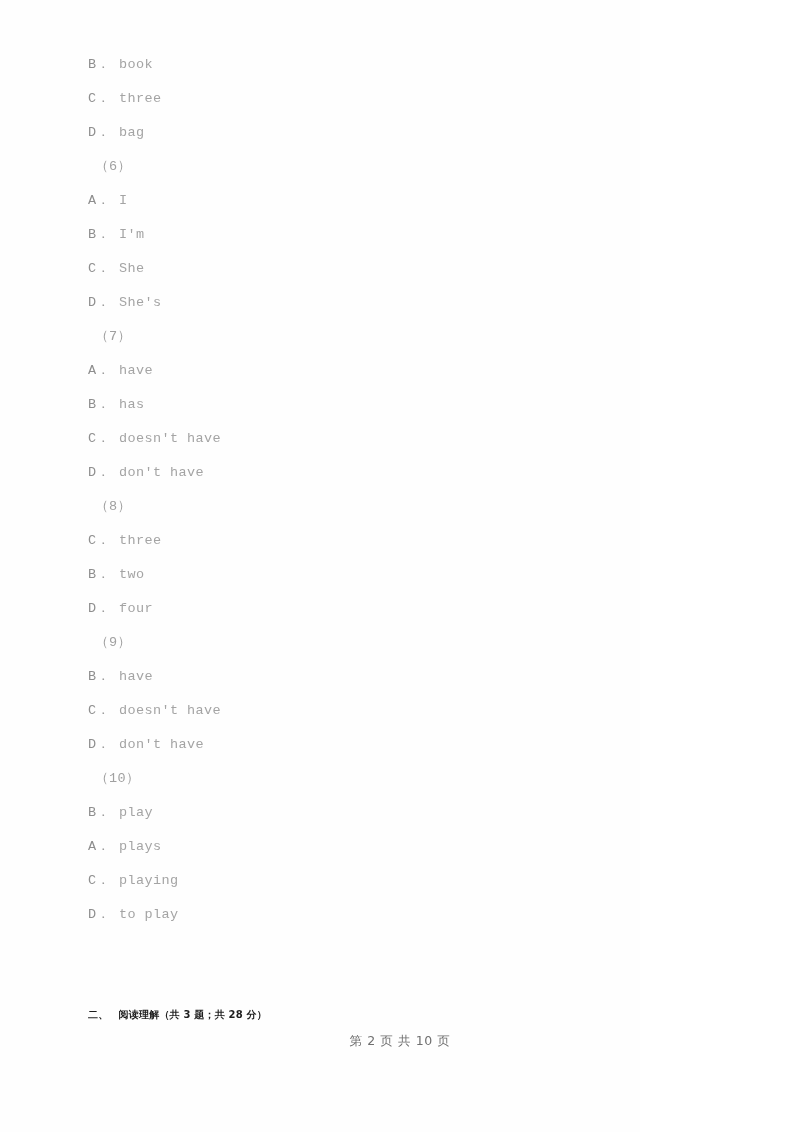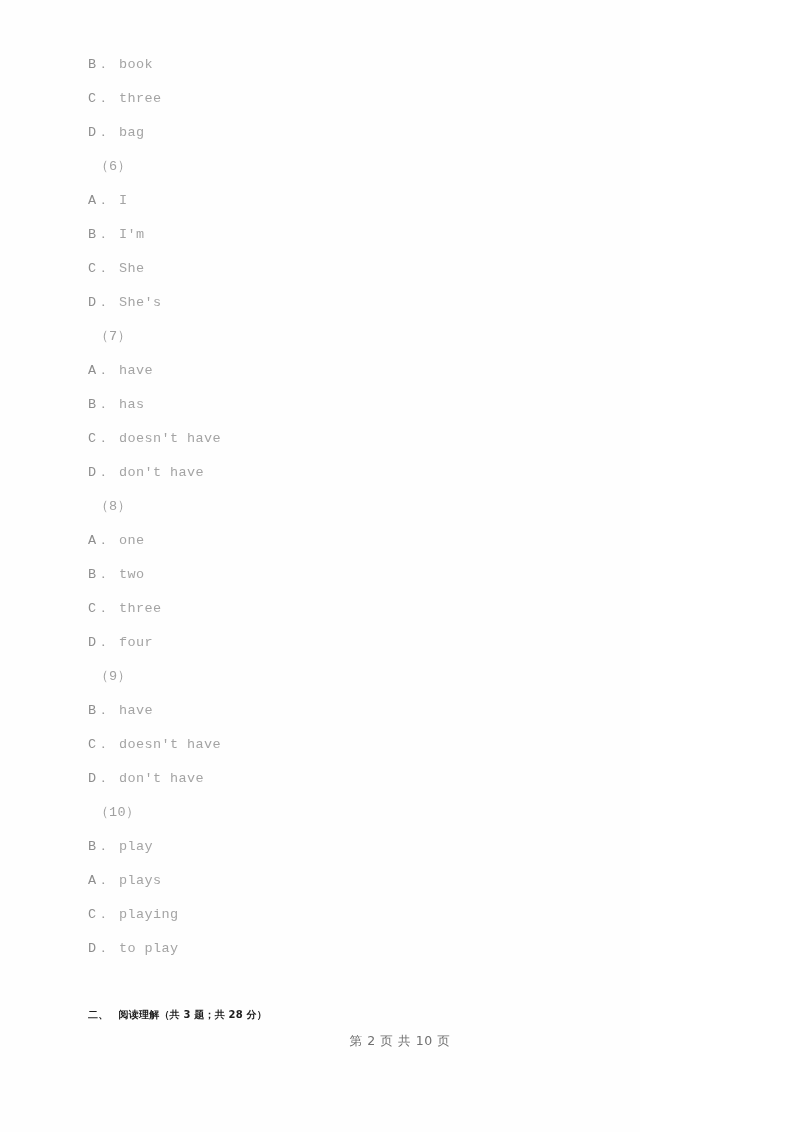--- a/index.html
+++ b/index.html
@@ -106,23 +106,22 @@
       <div class="option"><span class="opt-letter">A</span><span class="opt-dot">．</span> <span class="opt-text">I</span></div>
       <div class="option"><span class="opt-letter">B</span><span class="opt-dot">．</span> <span class="opt-text">I'm</span></div>
       <div class="option"><span class="opt-letter">C</span><span class="opt-dot">．</span> <span class="opt-text">She</span></div>
       <div class="option"><span class="opt-letter">D</span><span class="opt-dot">．</span> <span class="opt-text">She's</span></div>
       <div class="qnum">（7）</div>
       <div class="option"><span class="opt-letter">A</span><span class="opt-dot">．</span> <span class="opt-text">have</span></div>
       <div class="option"><span class="opt-letter">B</span><span class="opt-dot">．</span> <span class="opt-text">has</span></div>
       <div class="option"><span class="opt-letter">C</span><span class="opt-dot">．</span> <span class="opt-text">doesn't have</span></div>
       <div class="option"><span class="opt-letter">D</span><span class="opt-dot">．</span> <span class="opt-text">don't have</span></div>
       <div class="qnum">（8）</div>
-      <div class="option"><span class="opt-letter">A</span><span class="opt-dot">．</span> <span class="opt-text">one</span></div>
+      <div class="option"><span class="opt-letter">C</span><span class="opt-dot">．</span> <span class="opt-text">three</span></div>
       <div class="option"><span class="opt-letter">B</span><span class="opt-dot">．</span> <span class="opt-text">two</span></div>
-      <div class="option"><span class="opt-letter">C</span><span class="opt-dot">．</span> <span class="opt-text">three</span></div>
       <div class="option"><span class="opt-letter">D</span><span class="opt-dot">．</span> <span class="opt-text">four</span></div>
       <div class="qnum">（9）</div>
       <div class="option"><span class="opt-letter">B</span><span class="opt-dot">．</span> <span class="opt-text">have</span></div>
       <div class="option"><span class="opt-letter">C</span><span class="opt-dot">．</span> <span class="opt-text">doesn't have</span></div>
       <div class="option"><span class="opt-letter">D</span><span class="opt-dot">．</span> <span class="opt-text">don't have</span></div>
       <div class="qnum">（10）</div>
       <div class="option"><span class="opt-letter">B</span><span class="opt-dot">．</span> <span class="opt-text">play</span></div>
       <div class="option"><span class="opt-letter">A</span><span class="opt-dot">．</span> <span class="opt-text">plays</span></div>
       <div class="option"><span class="opt-letter">C</span><span class="opt-dot">．</span> <span class="opt-text">playing</span></div>
       <div class="option"><span class="opt-letter">D</span><span class="opt-dot">．</span> <span class="opt-text">to play</span></div>

